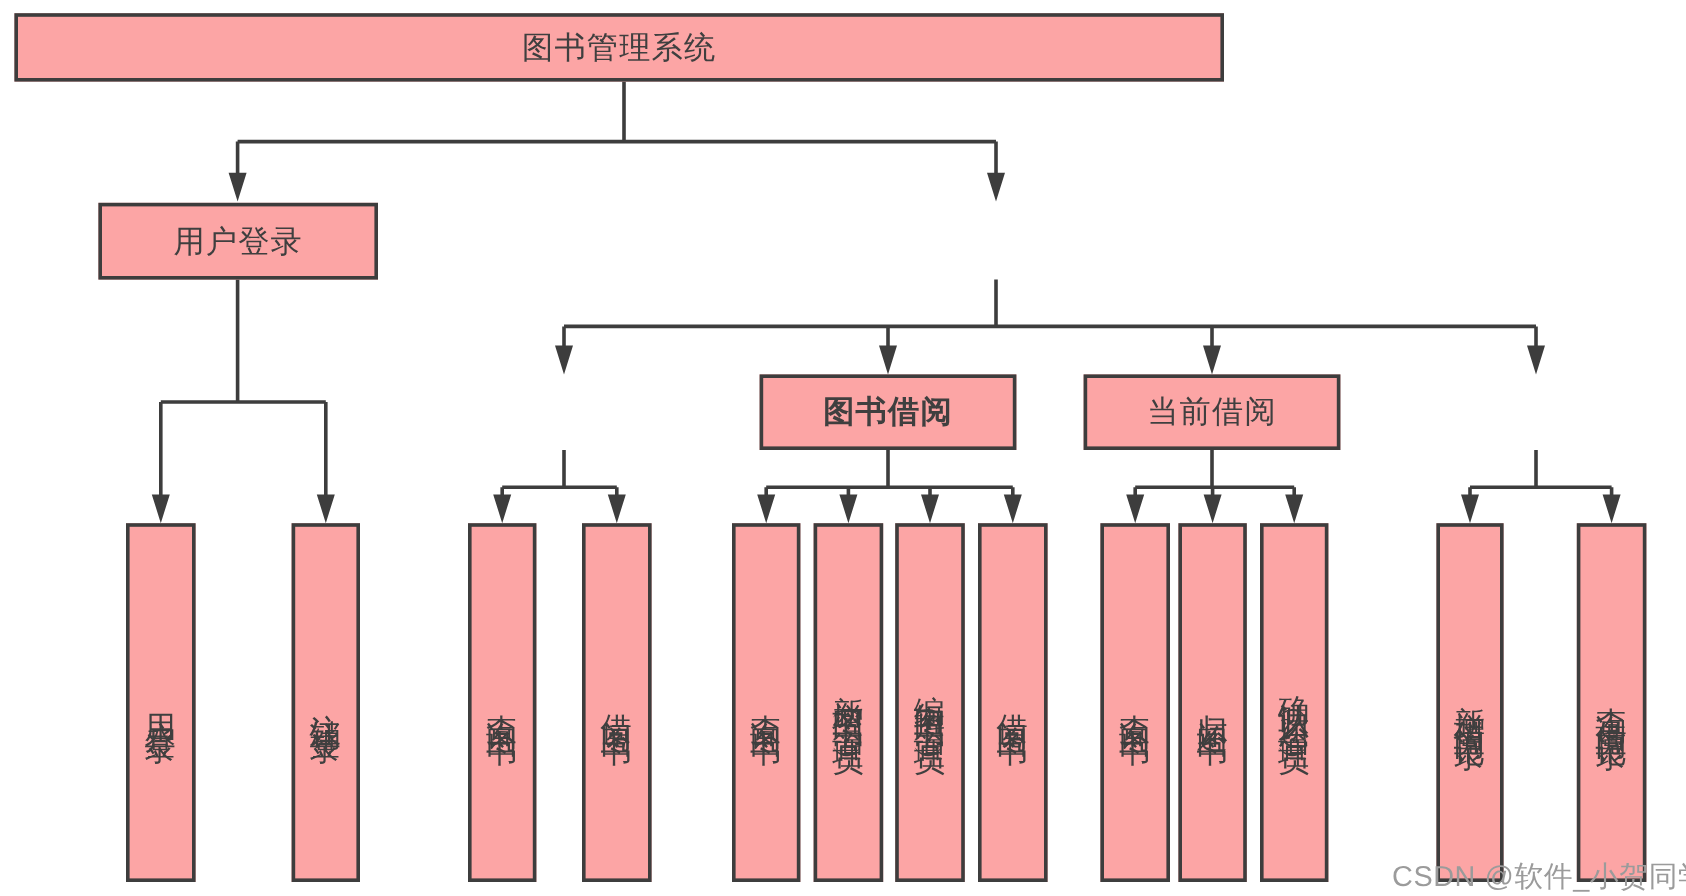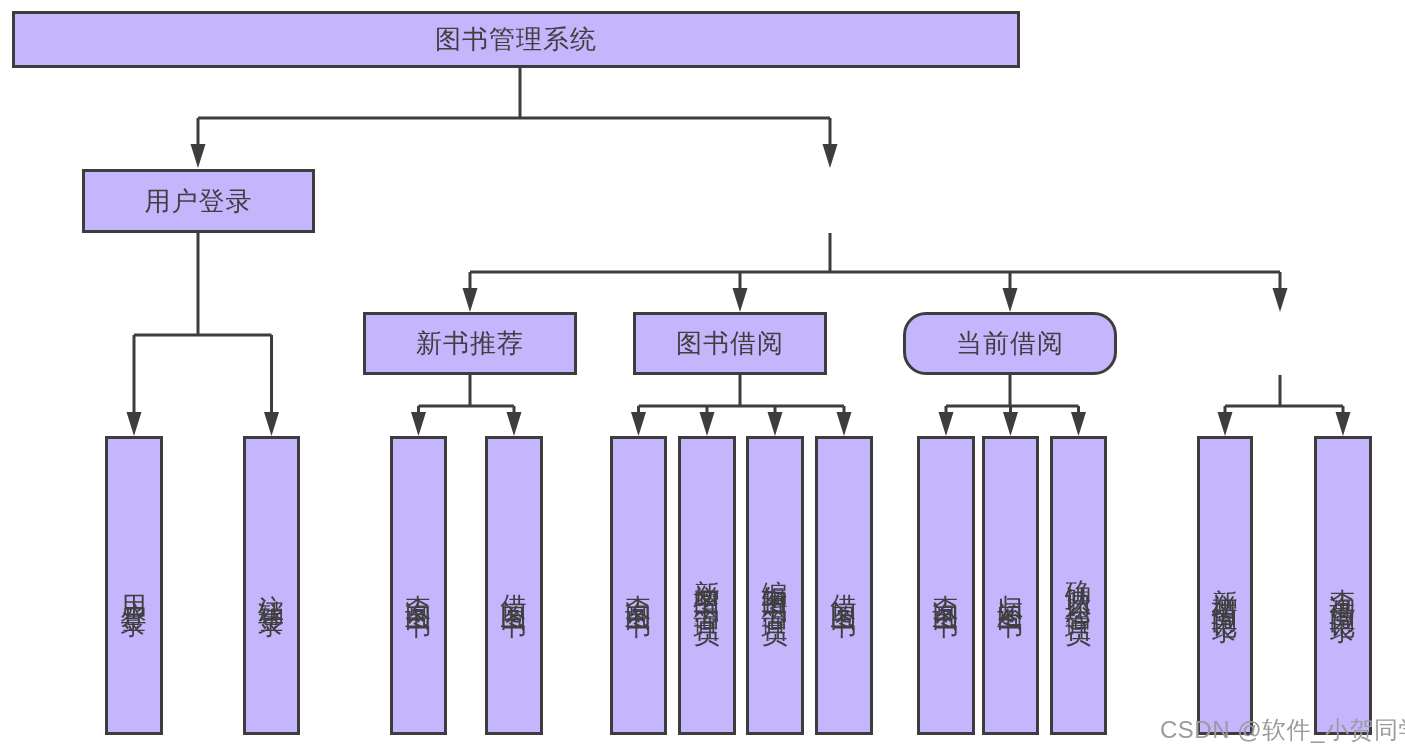--- a/index.html
+++ b/index.html
@@ -20,21 +20,21 @@
     left: 0;
     top: 0;
     width: 1405px;
     height: 747px;
     pointer-events: none;
   }
   .node {
     position: absolute;
     box-sizing: border-box;
     border: 3px solid #3d3d3d;
-    background: #c4b5fd;
+    background: #fca5a5;
     display: flex;
     align-items: center;
     justify-content: center;
     color: #3f3f3f;
     font-size: 26px;
     letter-spacing: 1px;
     text-align: right;
     white-space: nowrap;
   }
   .vnode {
@@ -87,23 +87,22 @@
              M1003 412 L1018 412 L1010.5 436 Z
              M1071 412 L1086 412 L1078.5 436 Z
              M1217.5 412 L1232.5 412 L1225 436 Z
              M1335.5 412 L1350.5 412 L1343 436 Z" fill="#3d3d3d" stroke="none"></path>
   </svg>
 
   <div class="node" style="left:12px; top:11px; width:1008px; height:57px;">图书管理系统</div>
 
   <div class="node" style="left:82px; top:169px; width:233px; height:64px;">用户登录</div>
 
-  <div class="node" style="left:363px; top:312px; width:214px; height:63px;">新书推荐</div>
-  <div class="node" style="left:633px; top:312px; width:194px; height:63px;">图书借阅</div>
-  <div class="node" style="left:903px; top:312px; width:214px; height:63px;border-radius:23px;">当前借阅</div>
+  <div class="node" style="left:633px; top:312px; width:214px; height:63px;font-weight:bold;">图书借阅</div>
+  <div class="node" style="left:903px; top:312px; width:214px; height:63px;">当前借阅</div>
 
   <div class="node vnode" style="left:105px; top:436px; width:58px; height:299px;">用户登录</div>
   <div class="node vnode" style="left:243px; top:436px; width:57px; height:299px;">注销登录</div>
 
   <div class="node vnode" style="left:390px; top:436px; width:57px; height:299px;">查询图书</div>
   <div class="node vnode" style="left:485px; top:436px; width:58px; height:299px;">借阅图书</div>
 
   <div class="node vnode" style="left:610px; top:436px; width:57px; height:299px;">查询图书</div>
   <div class="node vnode" style="left:678px; top:436px; width:58px; height:299px;">新增图书（管理员）</div>
   <div class="node vnode" style="left:746px; top:436px; width:58px; height:299px;">编辑图书（管理员）</div>

